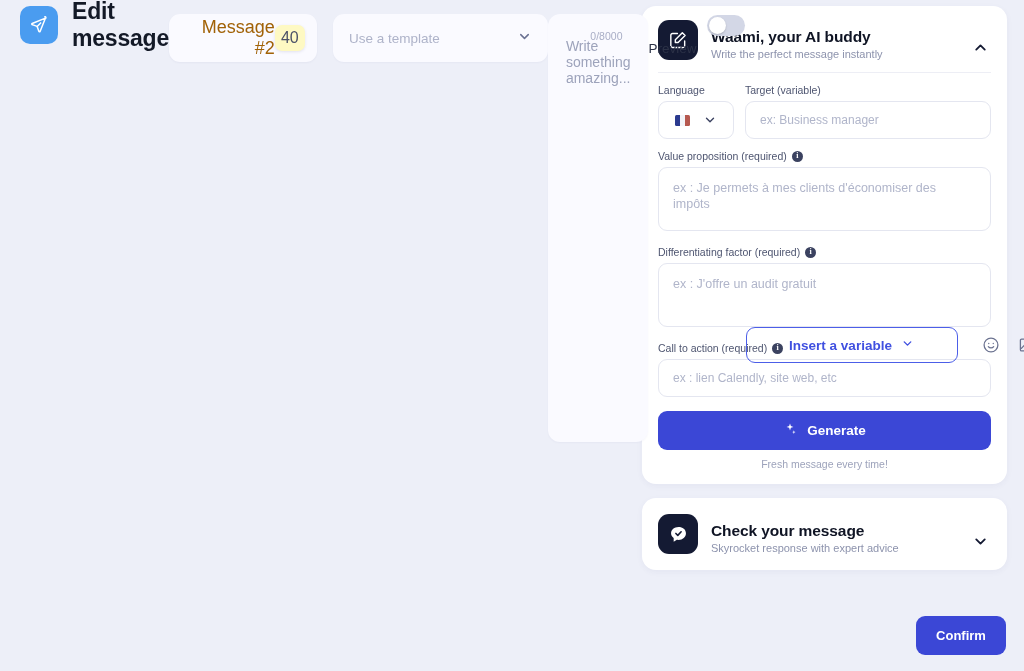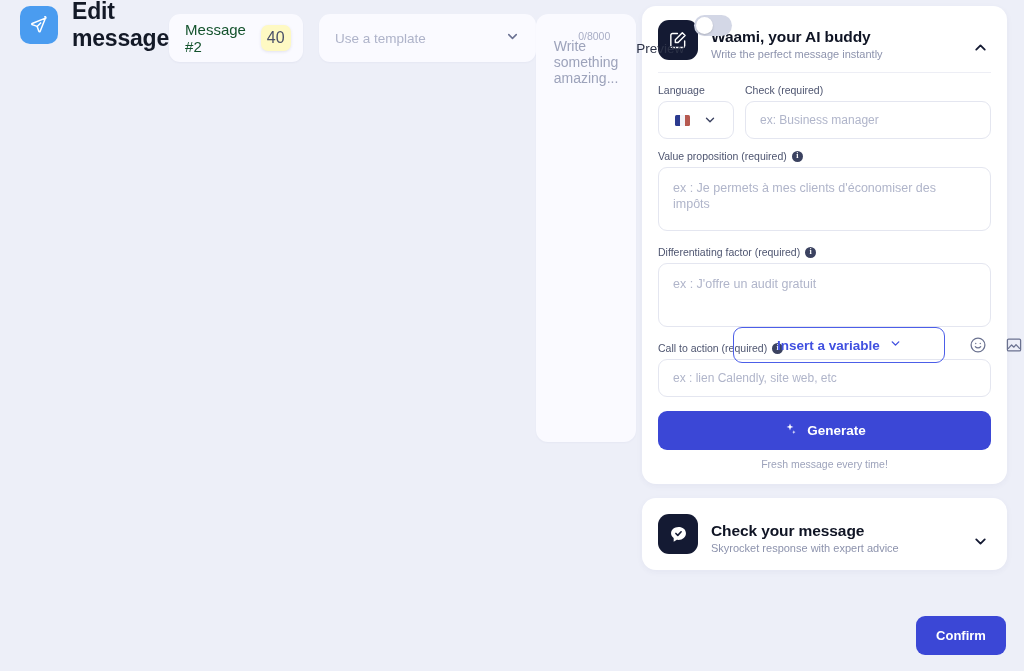--- a/index.html
+++ b/index.html
@@ -35,21 +35,21 @@
   }
 
   .row-cards { display: flex; gap: 16px; margin-top: 14px; }
   .msg-name-card {
     flex: 1 1 auto; height: 48px;
     background: #fafaff; border-radius: 11px;
     display: flex; align-items: center; justify-content: space-between;
     padding: 0 12px 0 16px;
     box-shadow: 0 1px 2px rgba(60,60,120,0.05);
   }
-  .msg-name-text { font-size: 15px; color: #14532d; }
+  .msg-name-text { font-size: 18px; color: #a16207; text-align: right; }
   .count-badge {
     min-width: 30px; height: 26px; border-radius: 7px;
     background: #fef9c3;
     box-shadow: 0 1px 3px rgba(60,60,120,0.12);
     display: flex; align-items: center; justify-content: center;
     font-size: 16px; color: #4b5168;
     padding: 0 7px;
   }
   .template-card {
     width: 230px; height: 48px;
@@ -337,21 +337,21 @@
                   <i class="b"></i>
                   <i class="w"></i>
                   <i class="r"></i>
                 </span>
               <svg width="14" height="14" viewBox="0 0 24 24" fill="none" stroke="#3b4260" stroke-width="2.4" stroke-linecap="round" stroke-linejoin="round">
                   <polyline points="6 9 12 15 18 9"></polyline>
                 </svg>
             </div>
           </div>
           <div class="target-block">
-            <div class="field-label">Check (required)</div>
+            <div class="field-label">Target (variable)</div>
             <input class="text-input" type="text" placeholder="ex: Business manager" style="">
           </div>
         </div>
 
         <div class="field-group">
           <div class="field-label">
             <span>Value proposition (required)</span>
             <span class="info-dot">i</span>
           </div>
           <textarea class="text-area" placeholder="ex : Je permets à mes clients d'économiser des impôts" style=""></textarea>

